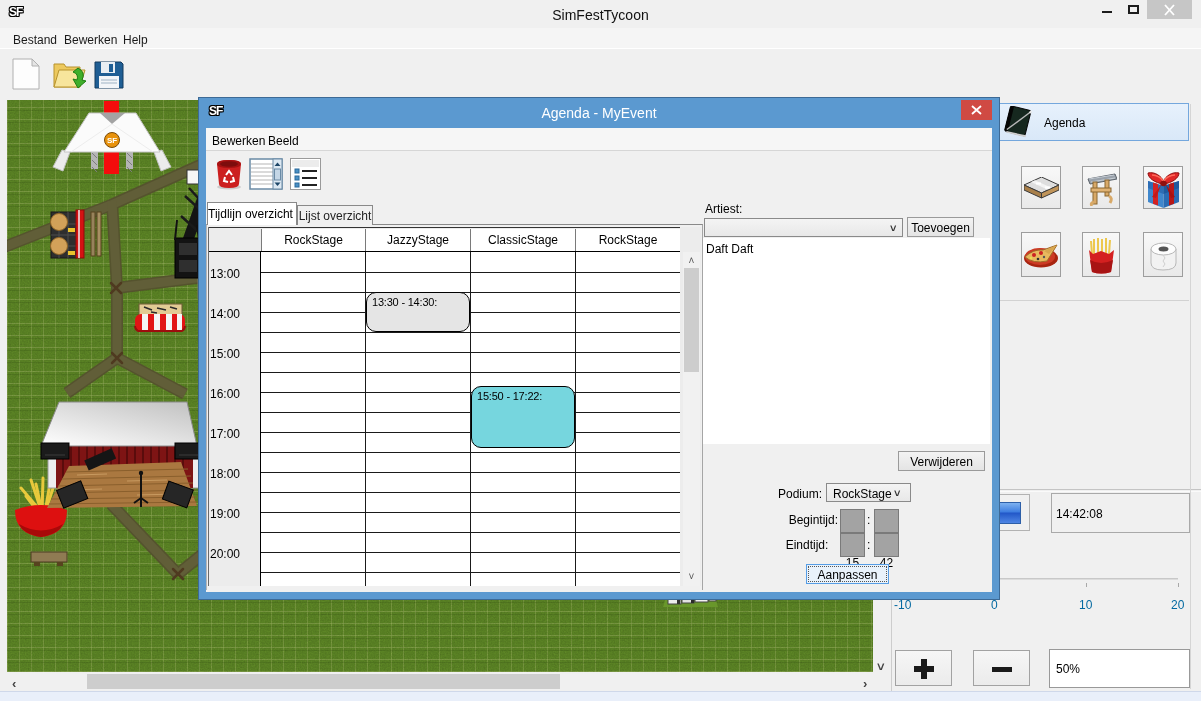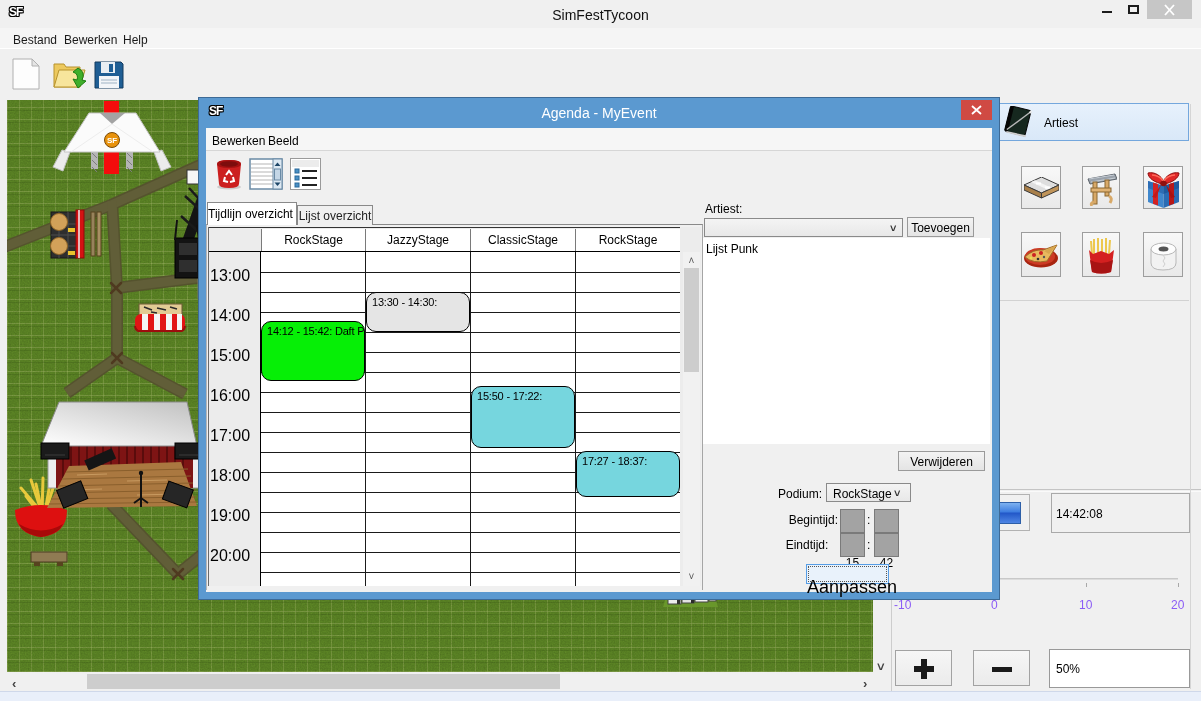--- a/index.html
+++ b/index.html
@@ -40,21 +40,21 @@
 .itembtn { width:40px; height:43px; background:linear-gradient(#f8f8f8,#e9e9e9); border:1px solid #9d9d9d; }
 #sep1 { left:897px; top:300px; width:292px; height:1px; background:#d2d2d2; }
 #sep2 { left:891px; top:489px; width:310px; height:1px; background:#c4c4c4; }
 #sep2b { left:891px; top:491px; width:310px; height:1px; background:#fafafa; }
 #bluebtnbox { left:985px; top:494px; width:45px; height:37px; background:#f0f0f0; border:1px solid #b2b2b2; }
 #bluesq { left:993px; top:502px; width:28px; height:22px; background:linear-gradient(#7db1f0 0%,#3d7de0 45%,#2257c8 50%,#4f86e4 100%); border:1px solid #2d5fa8; }
 #timebox { left:1051px; top:493px; width:139px; height:40px; border:1px solid #a9a9a9; }
 #timetxt { left:1056px; top:507px; font-size:12px; }
 #slidertrack { left:897px; top:578px; width:281px; height:2px; background:#dcdcdc; border-top:1px solid #c8c8c8; }
 .tick { width:1px; height:4px; background:#a8a8a8; top:583px; }
-.slbl { top:598px; font-size:12px; color:#8b5cf6; }
+.slbl { top:598px; font-size:12px; color:#0369a1; }
 .zoombtn { top:650px; width:57px; height:36px; background:linear-gradient(#f6f6f6,#ebebeb); border:1px solid #a2a2a2; text-align:center; }
 #pctbox { left:1049px; top:649px; width:141px; height:39px; background:#fff; border:1px solid #999; }
 #pcttxt { left:1056px; top:662px; font-size:12px; }
 #statusbar { left:0; top:691px; width:1201px; height:10px; background:#e9effa; border-top:1px solid #cfd8ea; }
 
 
 #dlg { left:199px; top:98px; width:800px; height:501px; background:#f0f0f0; border:7px solid #5b99d0; box-shadow:0 0 0 1px #3d6a96; }
 #dlgtitle { left:199px; top:98px; width:800px; height:30px; background:#5b99d0; }
 #dlgtitletxt { left:199px; top:105px; width:800px; text-align:center; color:#fff; font-size:14px; }
 #dlgsf { left:209px; top:104px; width:18px; height:17px; font-size:12px; font-weight:bold; color:#fff;
@@ -67,38 +67,38 @@
 #tab2 { left:297px; top:205px; width:76px; height:20px; background:#f0f0f0; border:1px solid #898989; border-bottom:none; text-align:center; padding-top:3px; font-size:12px; color:#222; }
 #tabpane { left:206px; top:224px; width:497px; height:366px; background:#f0f0f0; border-top:1px solid #898989; border-left:1px solid #b5b5b5; border-right:1px solid #a5a5a5; }
 
 
 #grid { left:208px; top:227px; width:493px; height:359px; background:#ececec; }
 #gridhead { position:absolute; left:0; top:0; width:472px; height:25px; border-top:1px solid #333; border-bottom:1px solid #000; }
 #gridbody { position:absolute; left:52px; top:25px; width:420px; height:334px; background:#fff; overflow:hidden; border-left:1px solid #000; }
 .hcell { position:absolute; top:1px; height:22px; background:#fff; border-left:1px solid #7a7a7a; text-align:center; padding-top:4px; font-size:12px; }
 .hline { position:absolute; left:0; width:420px; height:1px; background:#1a1a1a; }
 .vline { position:absolute; top:0; width:1px; height:334px; background:#1a1a1a; }
-.tlabel { position:absolute; left:2px; width:48px; font-size:16px; color:#000; }
+.tlabel { position:absolute; left:2px; width:48px; font-size:12px; color:#000; }
 .event { position:absolute; border:1px solid #000; border-radius:10px; font-size:11px; letter-spacing:-0.2px; padding:3px 0 0 5px; white-space:nowrap; overflow:hidden; }
 #gsbar { left:683px; top:252px; width:17px; height:334px; background:#f1f1f1; }
 #gthumb { position:absolute; left:1px; top:16px; width:15px; height:104px; background:#cdcdcd; }
 .garr { position:absolute; left:0; width:17px; text-align:center; color:#555; font-size:10px; }
 
 
 #artlbl { left:705px; top:202px; font-size:12px; }
 #artcombo { left:704px; top:218px; width:199px; height:19px; background:linear-gradient(#f4f4f4,#e8e8e8); border:1px solid #8a8a8a; }
 #addbtn { left:907px; top:217px; width:67px; height:20px; background:linear-gradient(#f3f3f3,#e4e4e4); border:1px solid #9a9a9a; text-align:center; padding-top:3px; font-size:12px; }
 #artlist { left:703px; top:238px; width:287px; height:206px; background:#fff; }
 #daft { position:absolute; left:3px; top:4px; font-size:12px; }
 #delbtn { left:898px; top:451px; width:87px; height:20px; background:linear-gradient(#f3f3f3,#e4e4e4); border:1px solid #9a9a9a; text-align:center; padding-top:3px; font-size:12px; }
 #podlbl { left:762px; top:487px; font-size:12px; }
 #podcombo { left:826px; top:483px; width:85px; height:19px; background:linear-gradient(#f4f4f4,#e8e8e8); border:1px solid #8a8a8a; font-size:12px; padding:3px 0 0 6px; }
 .tin { position:absolute; width:25px; height:23px; background:#a3a3a3; border:1px solid #7a7a7a; font-size:12px; text-align:center; padding-top:22px; }
 .tlb { position:absolute; font-size:12px; }
-#okbtn { left:806px; top:564px; width:83px; height:20px; background:#e9f2fb; border:1px solid #569de5; font-size:18px; text-align:center; padding-top:12px; }
+#okbtn { left:806px; top:564px; width:83px; height:20px; background:#e9f2fb; border:1px solid #569de5; font-size:12px; text-align:center; padding-top:3px; }
 #okbtn .focus { position:absolute; left:1px; top:1px; right:1px; bottom:1px; border:1px dotted #555; }
 .cmbarr { position:absolute; color:#333; font-size:11px; font-weight:bold; }
 </style>
 </head>
 <body>
 
 <div class="abs" id="titlebar"></div>
 <div class="abs" id="title">SimFestTycoon</div>
 <div class="abs" id="sficon"><span class="sfbg"></span>SF</div>
 <div class="abs" id="btnmin"></div>
@@ -308,21 +308,21 @@
     <div class="abs" id="hthumb"></div>
   </div>
 <div class="abs sbarrow" style="left:12px; top:676px;">‹</div>
 <div class="abs sbarrow" style="left:863px; top:676px;">›</div>
 
 <div class="abs" id="rpanel"></div>
 <div class="abs" id="sep1"></div>
 <div class="abs" id="sep2"></div>
 <div class="abs" id="sep2b"></div>
 <div class="abs" id="agendabtn"></div>
-<div class="abs" id="agendatxt">Artiest</div>
+<div class="abs" id="agendatxt">Agenda</div>
 <svg class="abs" style="left:1002px; top:106px;" width="32" height="33" viewBox="0 0 32 33">
   <g transform="rotate(14 16 16)">
     <rect x="5" y="2" width="21" height="26" rx="2" fill="#16281f" stroke="#060606"></rect>
     <rect x="5" y="2" width="3.5" height="26" rx="1.5" fill="#050505"></rect>
     <path d="M7 29 L27 29 L27 27 L7 27.6 Z" fill="#cfcfcf"></path>
     <line x1="26" y1="3" x2="7" y2="26" stroke="#b9b9b9" stroke-width="1.4"></line>
     <line x1="26.7" y1="2.3" x2="25" y2="4.3" stroke="#efefef" stroke-width="2"></line>
   </g>
 </svg>
 
@@ -497,40 +497,38 @@
     <div class="hline" style="top:220px;"></div>
       <div class="hline" style="top:240px;"></div>
     <div class="hline" style="top:260px;"></div>
       <div class="hline" style="top:280px;"></div>
     <div class="hline" style="top:300px;"></div>
       <div class="hline" style="top:320px;"></div>
     <div class="vline" style="left:104px;"></div>
       <div class="vline" style="left:209px;"></div>
     <div class="vline" style="left:314px;"></div>
     <div class="event" style="left:105px; top:40px; width:104px; height:40px; background:#e5e5e5;">13:30 - 14:30:</div>
-    <div class="event" style="left:0px; top:69px; width:104px; height:60px; background:#06ef06;">14:12 - 15:42: Daft P</div>
     <div class="event" style="left:210px; top:134px; width:104px; height:62px; background:#76d6de;">15:50 - 17:22:</div>
-    <div class="event" style="left:315px; top:199px; width:104px; height:46px; background:#76d6de;">17:27 - 18:37:</div>
   </div>
 </div>
 <div class="abs" style="left:208px; top:227px; width:1px; height:359px; background:#6a6a6a;"></div>
 <div class="abs" style="left:1190px; top:104px; width:1px; height:585px; background:#d5d5d5;"></div>
 <div class="abs" id="gsbar">
   <div class="garr" style="top:3px;">˄</div>
   <div id="gthumb"></div>
   <div class="garr" style="top:319px;">˅</div>
 </div>
 
 <div class="abs" id="artlbl">Artiest:</div>
 <div class="abs" id="artcombo">
     <span class="cmbarr" style="left:185px; top:3px;">˅</span>
   </div>
 <div class="abs" id="addbtn">Toevoegen</div>
 <div class="abs" id="artlist">
-    <div id="daft">Lijst Punk</div>
+    <div id="daft">Daft Daft</div>
   </div>
 <div class="abs" id="delbtn">Verwijderen</div>
 <div class="abs" id="podlbl" style="width:60px; text-align:right;">Podium:</div>
 <div class="abs" id="podcombo">RockStage<span class="cmbarr" style="left:67px; top:3px;">˅</span></div>
 <div class="abs tlb" style="left:778px; top:513px; width:60px; text-align:right;">Begintijd:</div>
 <div class="abs tin" style="left:840px; top:509px;">14</div>
 <div class="abs tlb" style="left:867px; top:513px;">:</div>
 <div class="abs tin" style="left:874px; top:509px;">12</div>
 <div class="abs tlb" style="left:778px; top:538px; width:58px; text-align:center;">Eindtijd:</div>
 <div class="abs tin" style="left:840px; top:533px;">15</div>

